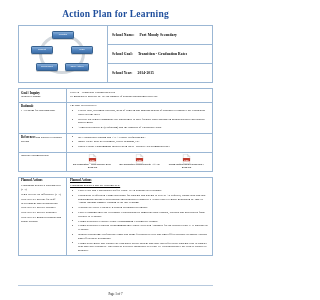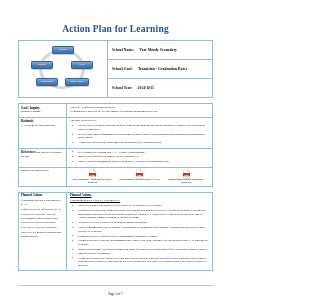--- a/index.html
+++ b/index.html
@@ -13,21 +13,21 @@
     overflow: hidden;
     font-family: "Liberation Serif", serif;
     color: #000;
   }
   .page {
     position: relative;
     width: 231px;
     height: 300px;
     background: #fff;
     box-sizing: border-box;
-    padding: 19px 18px 0 18px;
+    padding: 4px 18px 0 18px;
   }
   .doc-title {
     text-align: center;
     color: #1f4e9c;
     font-family: "Liberation Serif", serif;
     font-weight: bold;
     font-size: 9.5px;
     letter-spacing: 0.2px;
     margin: 5px 0 6px 0;
   }

